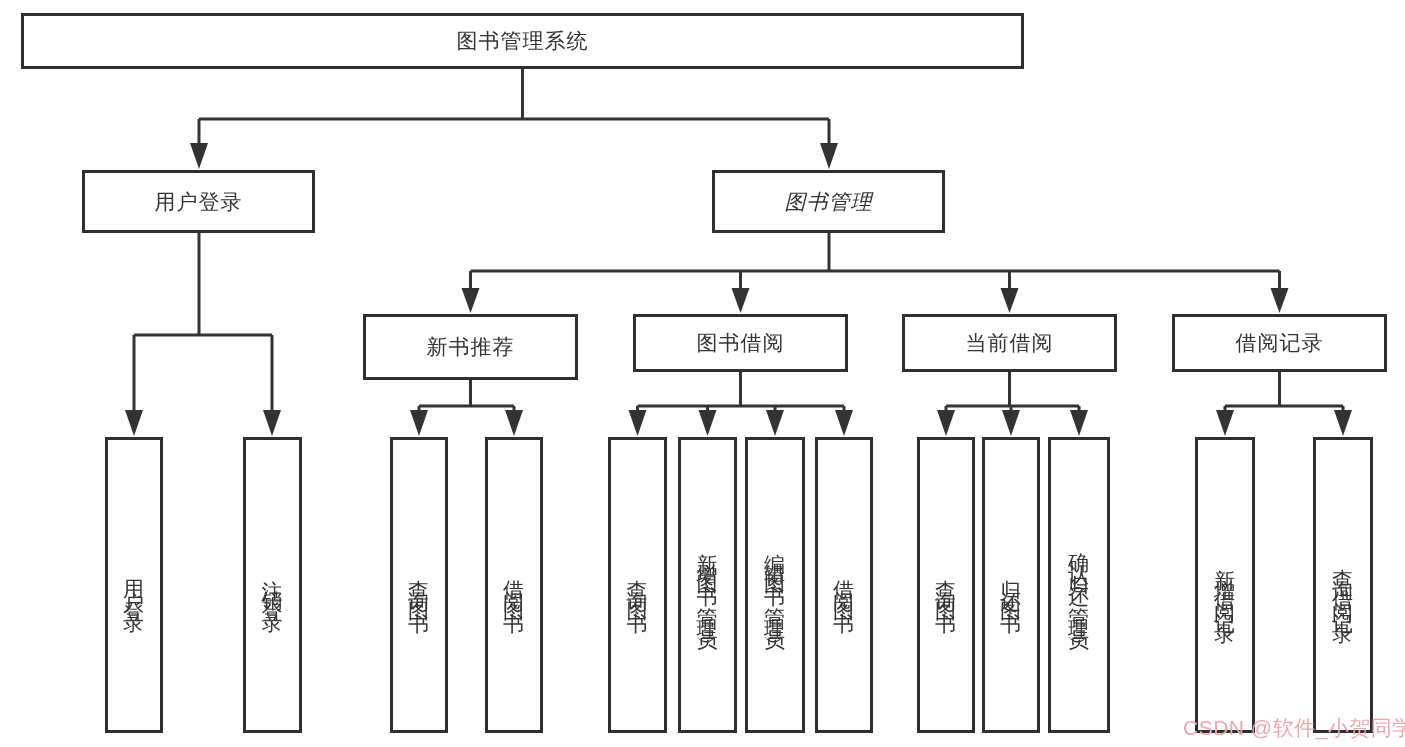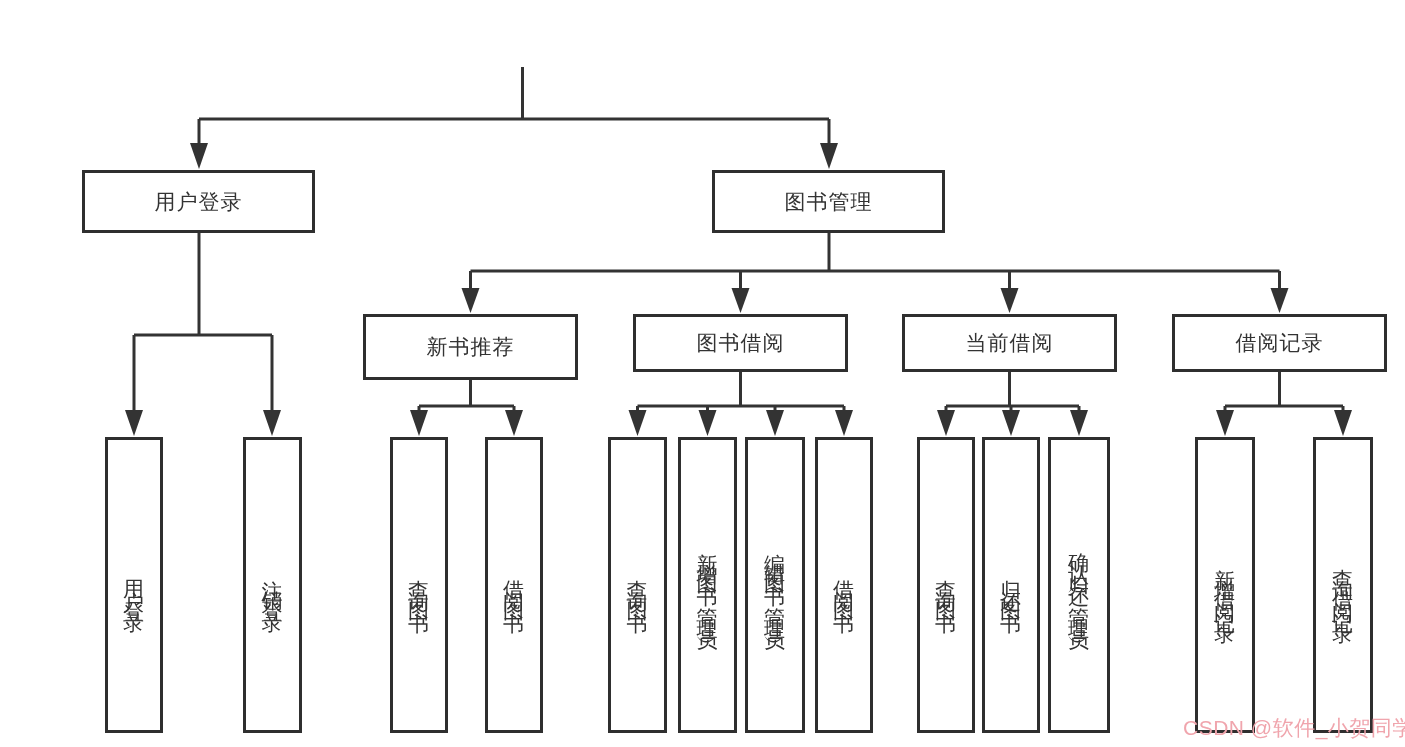--- a/index.html
+++ b/index.html
@@ -115,25 +115,28 @@
       <polygon points="766,410 784,410 775,436"></polygon>
       <polygon points="835,410 853,410 844,436"></polygon>
       <polygon points="937,410 955,410 946,436"></polygon>
       <polygon points="1002,410 1020,410 1011,436"></polygon>
       <polygon points="1070,410 1088,410 1079,436"></polygon>
       <polygon points="1216,410 1234,410 1225,436"></polygon>
       <polygon points="1334,410 1352,410 1343,436"></polygon>
     </g>
   </svg>
 
+  <div class="node hbox" style="left:21px; top:13px; width:1003px; height:56px;">
+    <span>图书管理系统</span>
+  </div>
 
   <div class="node hbox" style="left:82px; top:170px; width:233px; height:63px;">
     <span>用户登录</span>
   </div>
-  <div class="node hbox" style="left:712px; top:170px; width:233px; height:63px;">
+  <div class="node hbox" style="left:712px; top:170px; width:233px; height:63px;font-style:italic;">
     <span>图书管理</span>
   </div>
 
   <div class="node hbox" style="left:363px; top:314px; width:215px; height:66px;">
     <span>新书推荐</span>
   </div>
   <div class="node hbox" style="left:902px; top:314px; width:215px; height:58px;">
     <span>当前借阅</span>
   </div>
   <div class="node hbox" style="left:633px; top:314px; width:215px; height:58px;">

